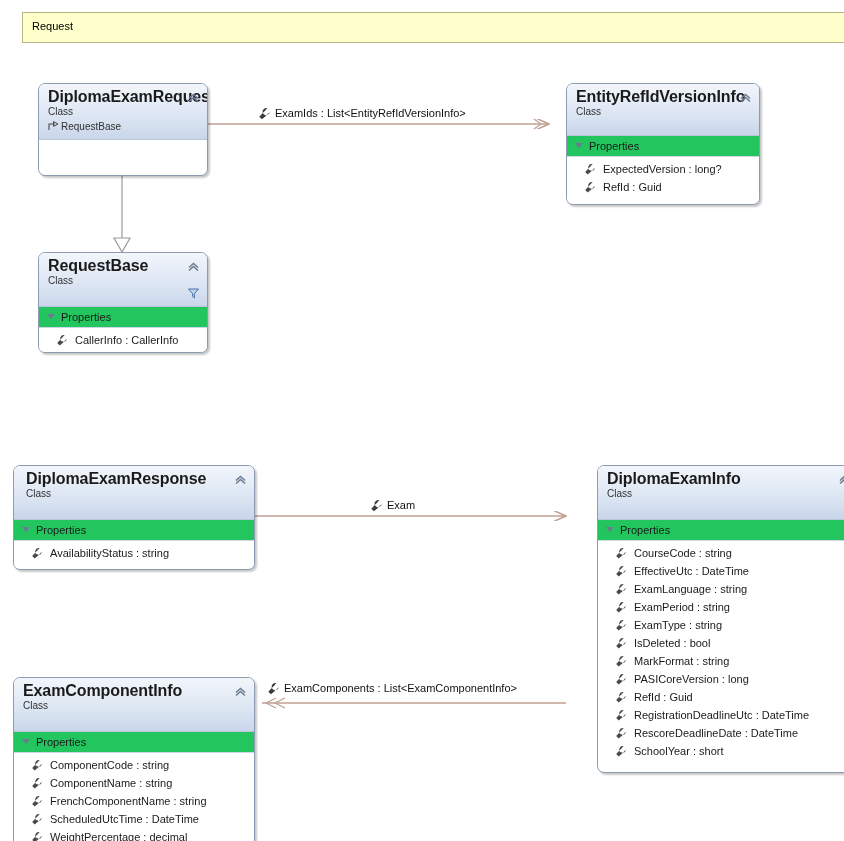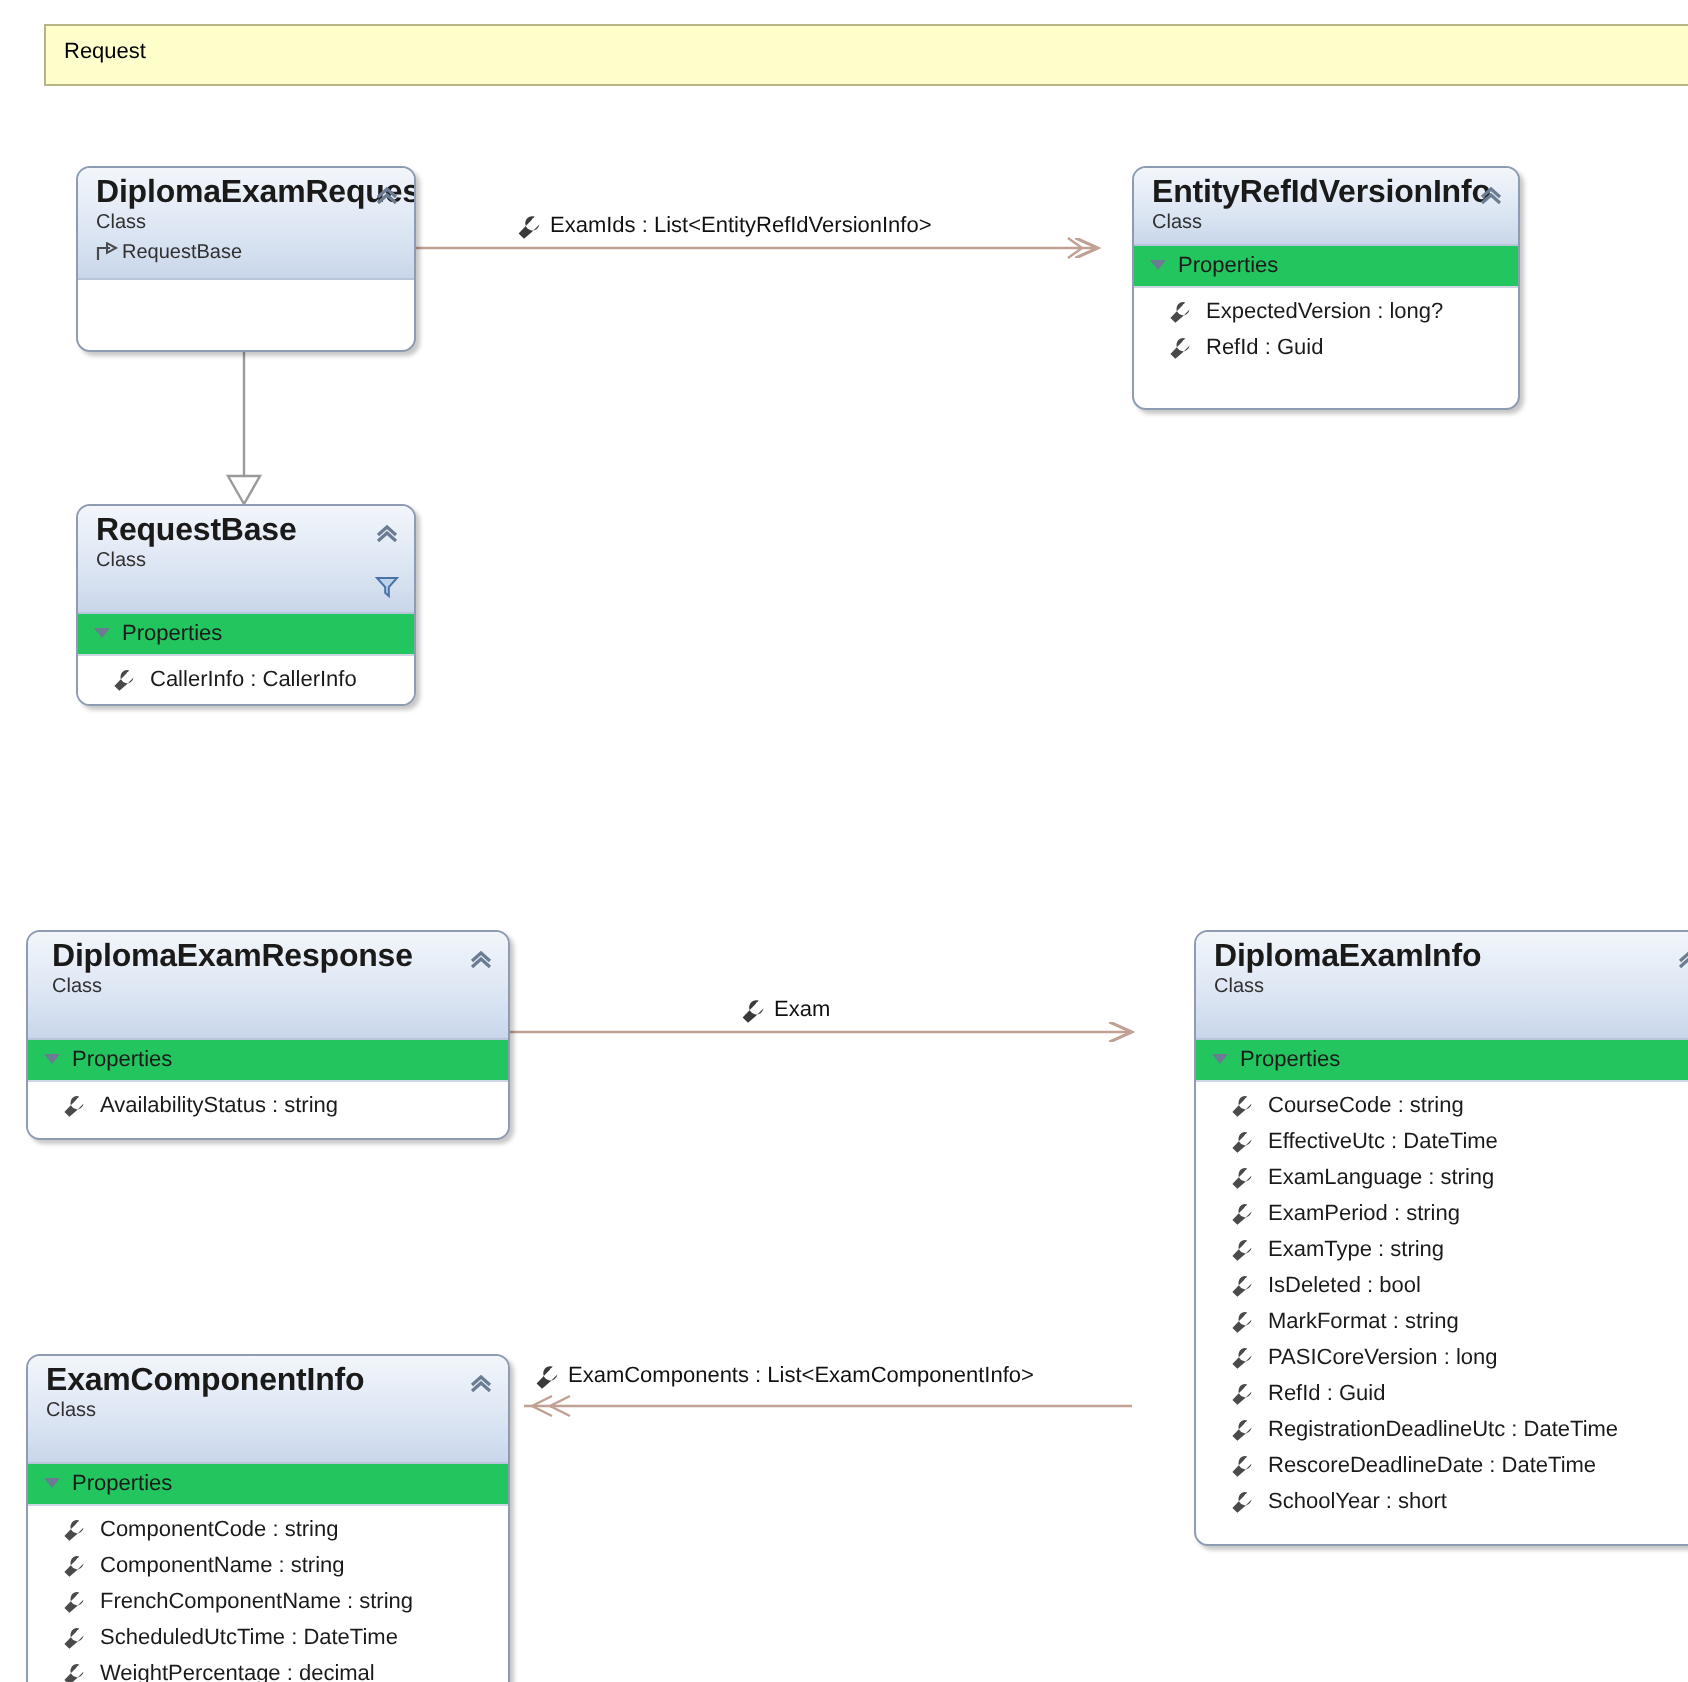--- a/index.html
+++ b/index.html
@@ -206,21 +206,21 @@
       </div>
       <svg class="collapse-icon" viewBox="0 0 13 13">
         <path d="M2,7.5 L6.5,3.5 L11,7.5" fill="none" stroke="#6c7c92" stroke-width="1.6"></path>
         <path d="M2,10.5 L6.5,6.5 L11,10.5" fill="none" stroke="#6c7c92" stroke-width="1.6"></path>
       </svg>
     </div>
     <div class="cls-empty-body"></div>
   </div>
 
   <div class="clsbox" style="left:566px; top:83px; width:194px; height:122px;">
-    <div class="cls-header" style="padding-bottom:4px;">
+    <div class="cls-header" style="padding-bottom:17px;">
       <div class="cls-title">EntityRefIdVersionInfo</div>
       <div class="cls-stereo">Class</div>
       <svg class="collapse-icon" viewBox="0 0 13 13">
         <path d="M2,7.5 L6.5,3.5 L11,7.5" fill="none" stroke="#6c7c92" stroke-width="1.6"></path>
         <path d="M2,10.5 L6.5,6.5 L11,10.5" fill="none" stroke="#6c7c92" stroke-width="1.6"></path>
       </svg>
     </div>
     <div class="section-head">
       <span class="tri"></span>
       <span>Properties</span>

